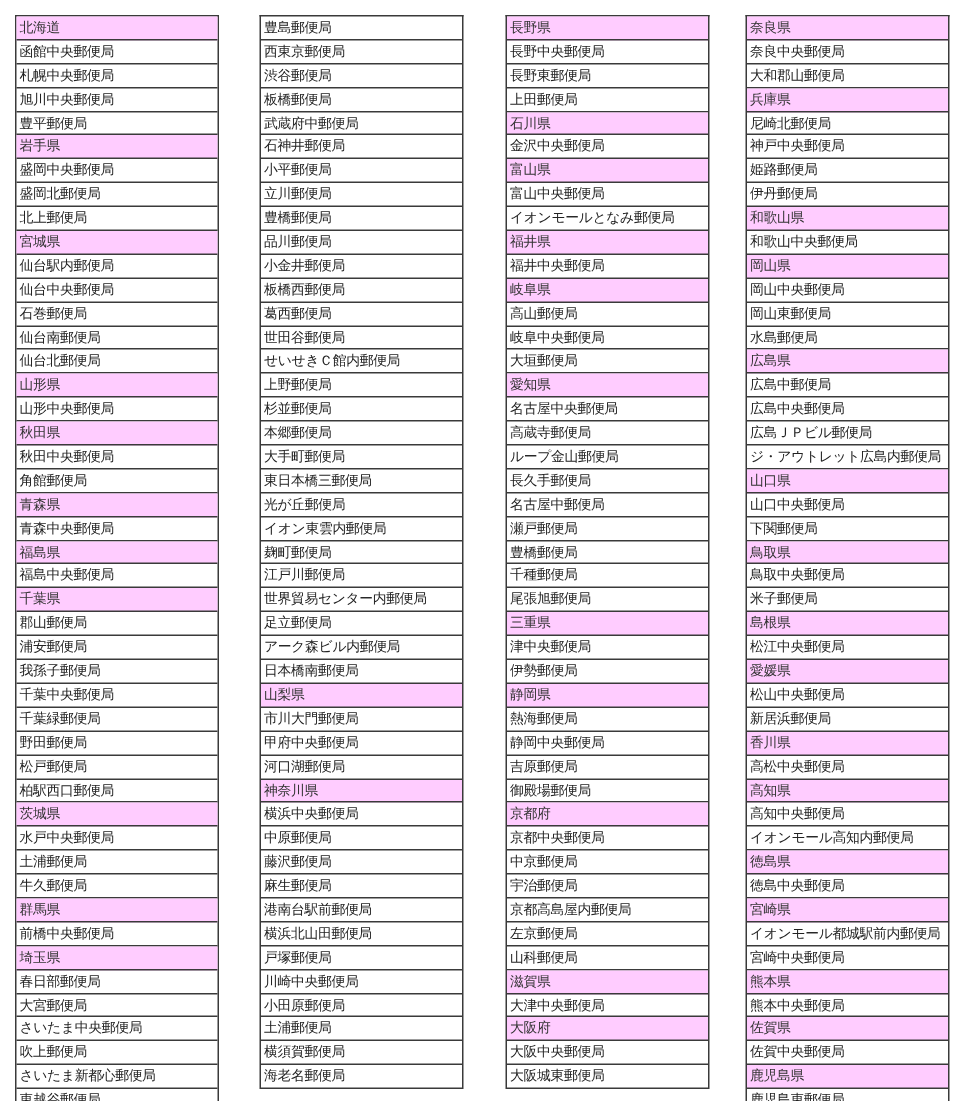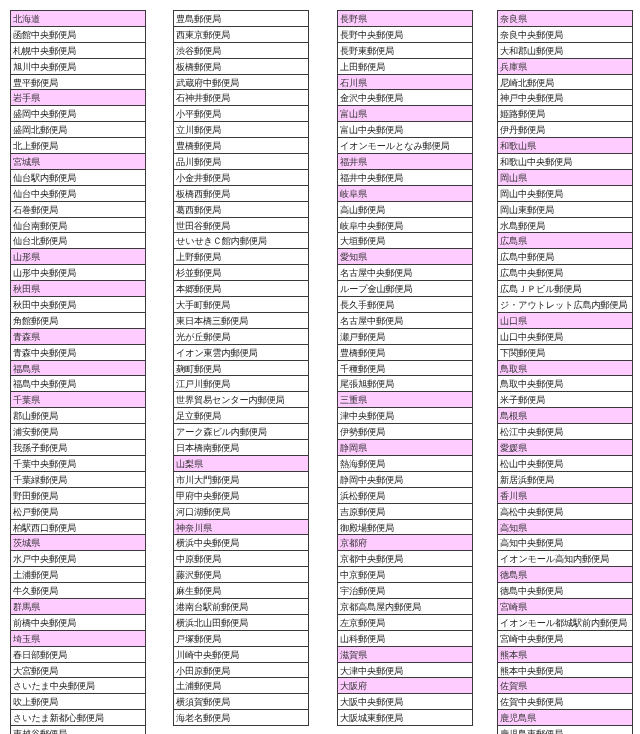--- a/index.html
+++ b/index.html
@@ -124,34 +124,34 @@
     <div class="row">富山中央郵便局</div>
     <div class="row">イオンモールとなみ郵便局</div>
     <div class="row pref">福井県</div>
     <div class="row">福井中央郵便局</div>
     <div class="row pref">岐阜県</div>
     <div class="row">高山郵便局</div>
     <div class="row">岐阜中央郵便局</div>
     <div class="row">大垣郵便局</div>
     <div class="row pref">愛知県</div>
     <div class="row">名古屋中央郵便局</div>
+    <div class="row">高蔵寺郵便局</div>
     <div class="row">ループ金山郵便局</div>
     <div class="row">長久手郵便局</div>
     <div class="row">名古屋中郵便局</div>
     <div class="row">瀬戸郵便局</div>
     <div class="row">豊橋郵便局</div>
     <div class="row">千種郵便局</div>
     <div class="row">尾張旭郵便局</div>
     <div class="row pref">三重県</div>
     <div class="row">津中央郵便局</div>
     <div class="row">伊勢郵便局</div>
     <div class="row pref">静岡県</div>
     <div class="row">熱海郵便局</div>
     <div class="row">静岡中央郵便局</div>
-    <div class="row">浜松郵便局</div>
     <div class="row">吉原郵便局</div>
     <div class="row">御殿場郵便局</div>
     <div class="row pref">京都府</div>
     <div class="row">京都中央郵便局</div>
     <div class="row">中京郵便局</div>
     <div class="row">宇治郵便局</div>
     <div class="row">京都高島屋内郵便局</div>
     <div class="row">左京郵便局</div>
     <div class="row">山科郵便局</div>
     <div class="row pref">滋賀県</div>

